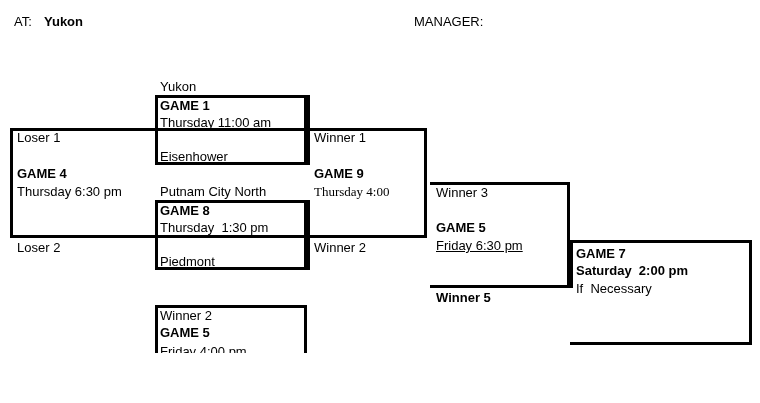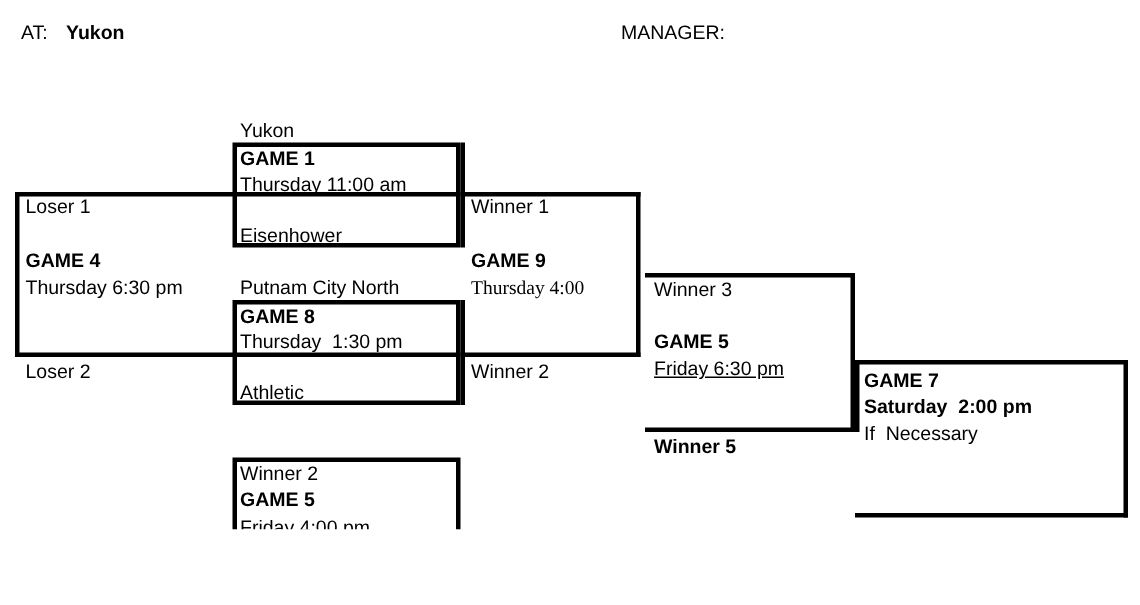--- a/index.html
+++ b/index.html
@@ -75,21 +75,21 @@
   <div class="gbox" style="left:155px; top:95px; width:152px; height:70px;"></div>
   <div class="txt" style="left:160px; top:79px;">Yukon</div>
   <div class="txt bold" style="left:160px; top:98px;">GAME 1</div>
   <div class="txt" style="left:160px; top:115px;">Thursday 11:00 am</div>
   <div class="txt" style="left:160px; top:149px;">Eisenhower</div>
 
   <div class="gbox" style="left:155px; top:200px; width:152px; height:70px;"></div>
   <div class="txt" style="left:160px; top:184px;">Putnam City North</div>
   <div class="txt bold" style="left:160px; top:203px;">GAME 8</div>
   <div class="txt" style="left:160px; top:220px;">Thursday  1:30 pm</div>
-  <div class="txt" style="left:160px; top:254px;">Athletic</div>
+  <div class="txt" style="left:160px; top:254px;">Piedmont</div>
 
   <div class="gbox" style="left:155px; top:305px; width:152px; height:70px;"></div>
   <div class="txt" style="left:160px; top:308px;">Winner 2</div>
   <div class="txt bold" style="left:160px; top:325px;">GAME 5</div>
   <div class="txt" style="left:160px; top:344px;">Friday 4:00 pm</div>
   <div class="txt" style="left:160px; top:377px;margin-left:12px;">Loser 3</div>
 
   <div class="gbox open-left" style="left:310px; top:128px; width:117px; height:110px;"></div>
   <div class="txt" style="left:314px; top:130px;">Winner 1</div>
   <div class="txt bold" style="left:314px; top:166px;">GAME 9</div>

